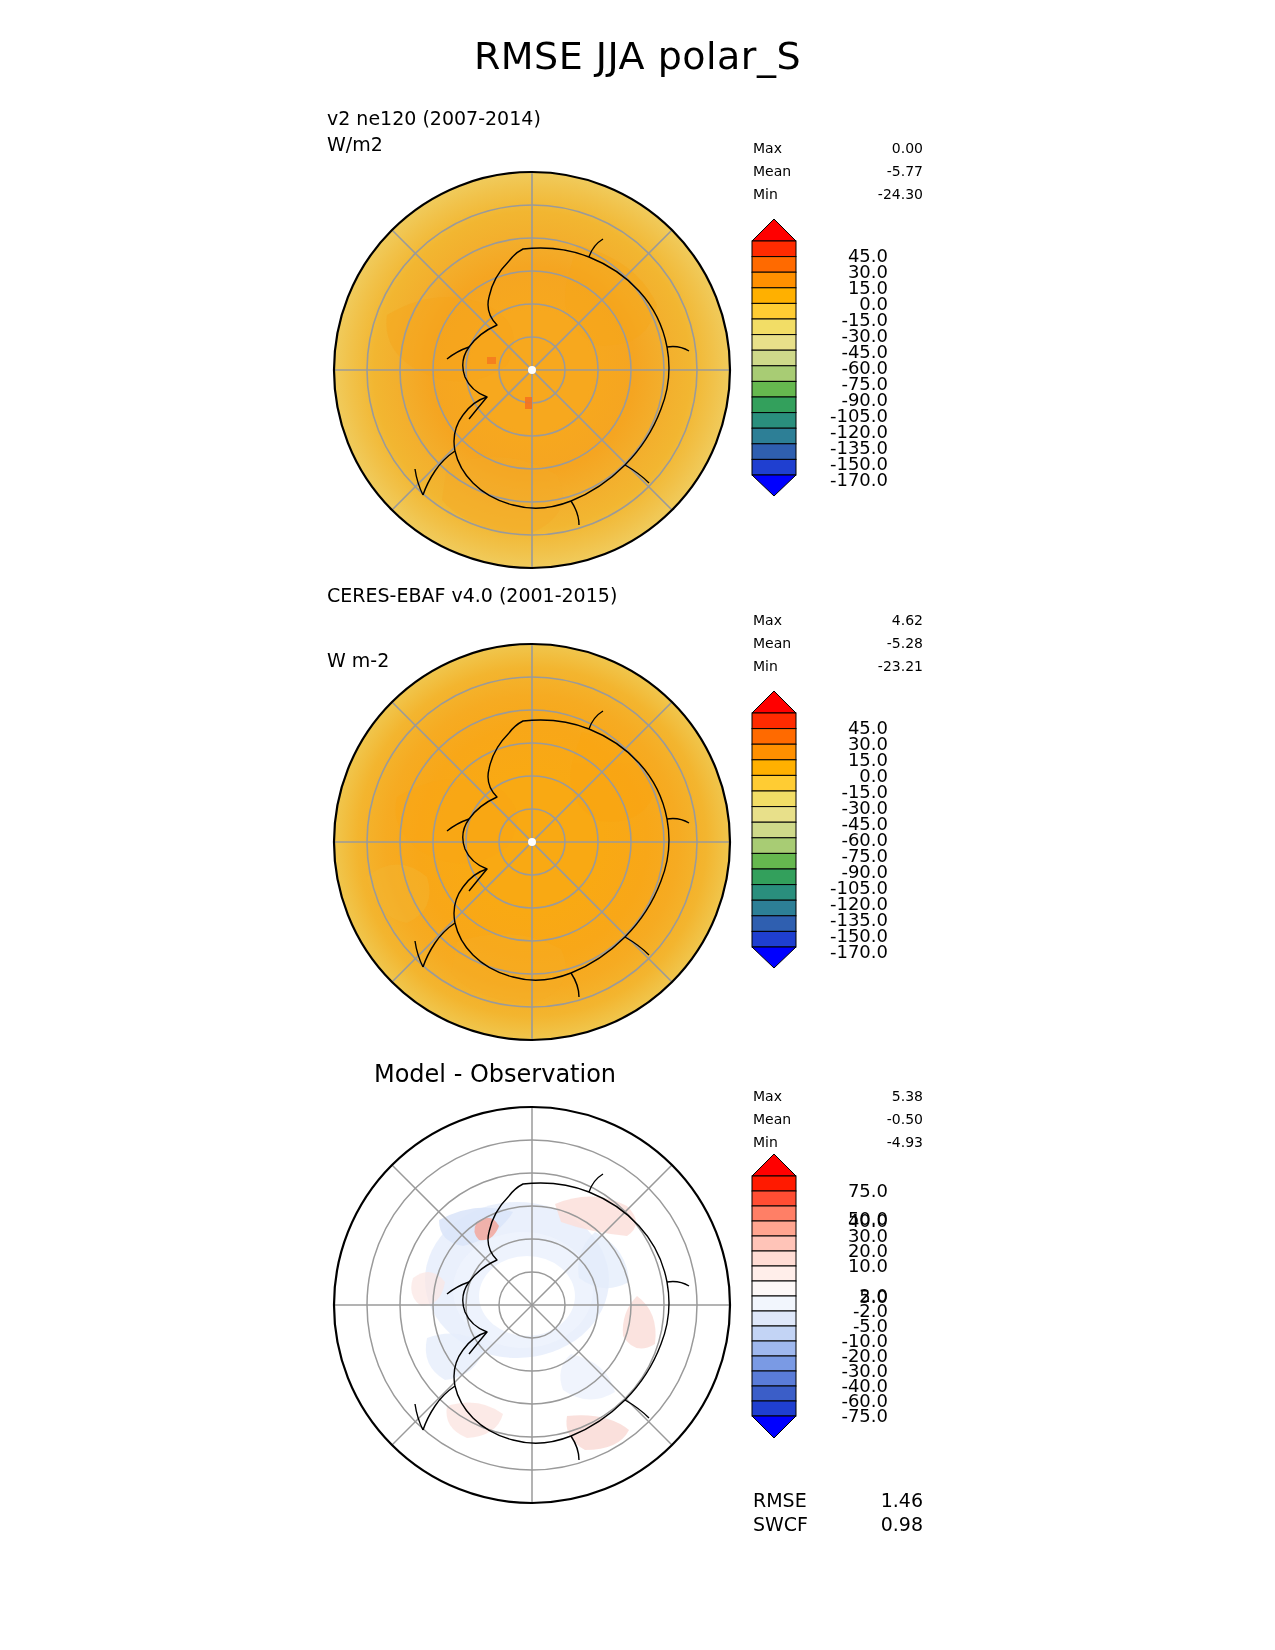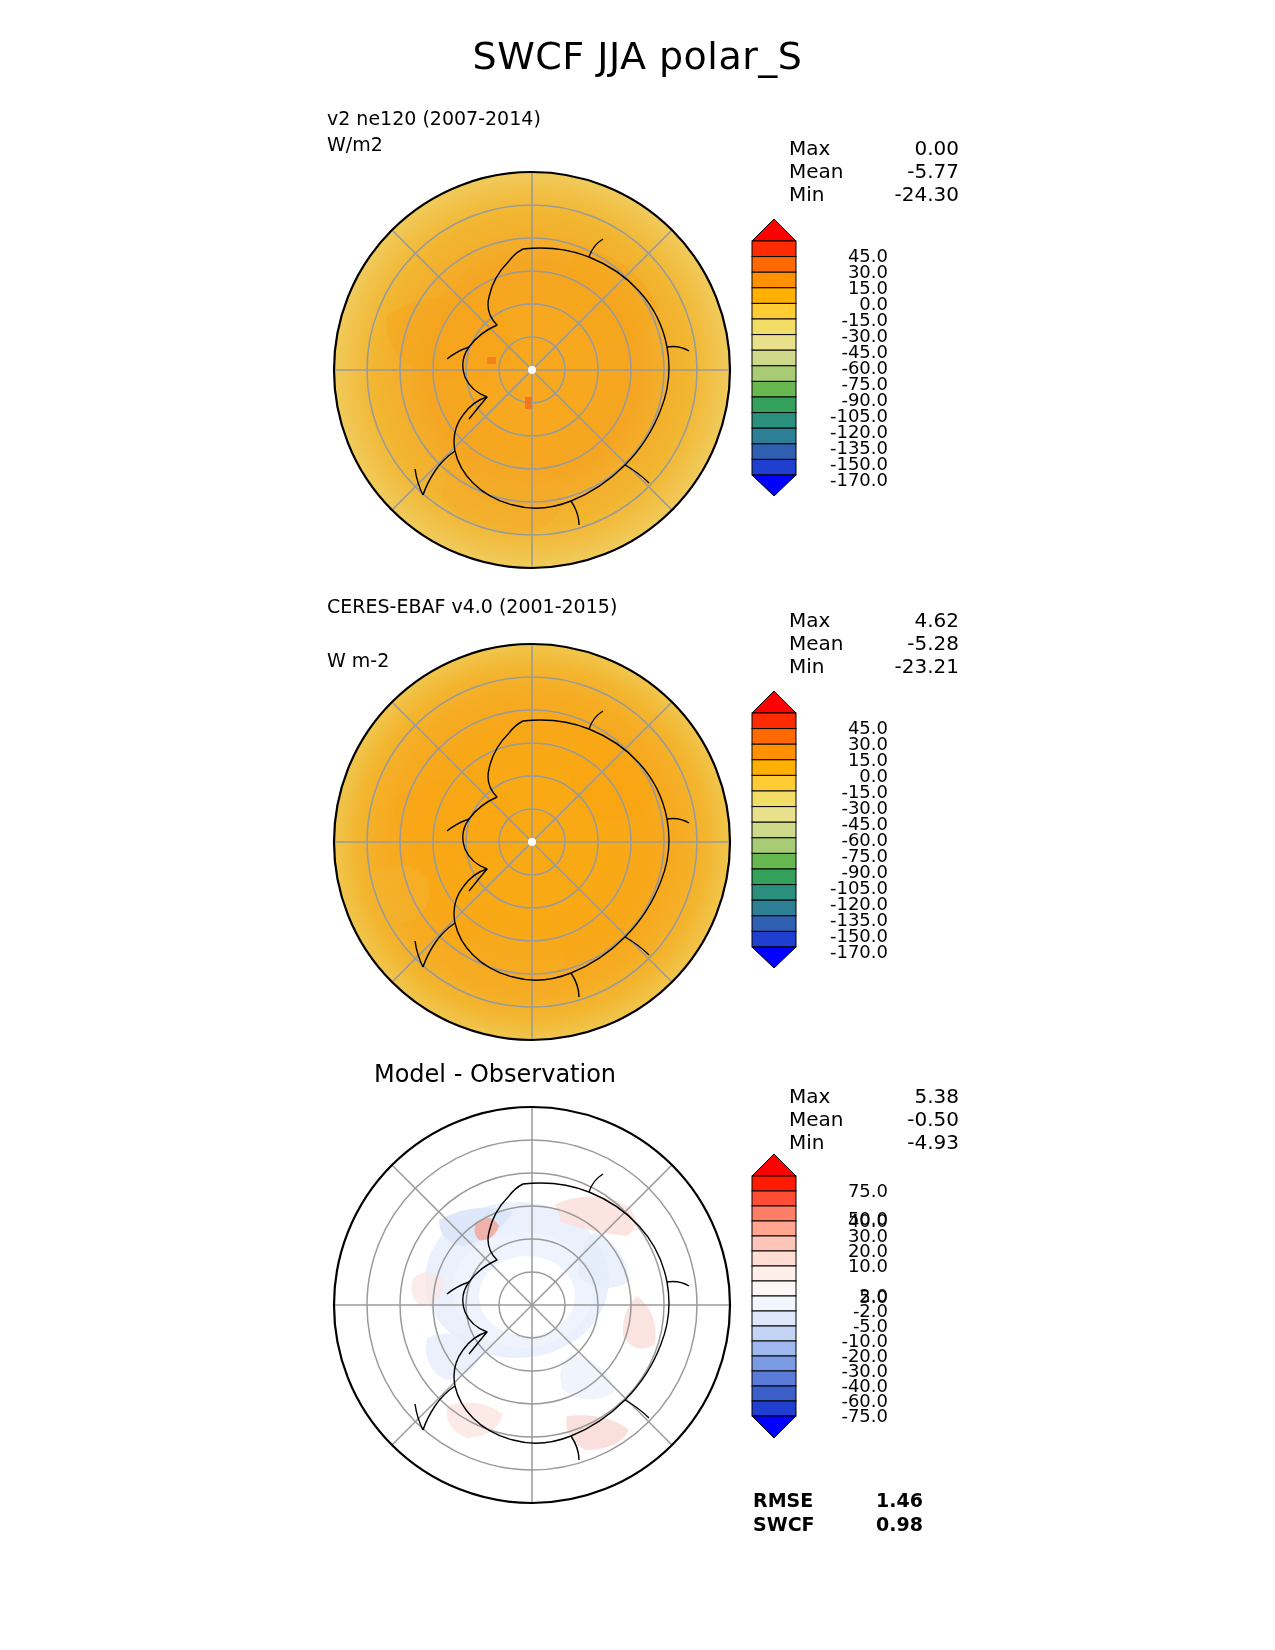--- a/index.html
+++ b/index.html
@@ -33,60 +33,59 @@
   .panel-2 { top: 572px; }
   .panel-3 { top: 1055px; }
 
   .panel-title {
     position: absolute;
     font-size: 19px;
     white-space: pre;
   }
   .panel-title.p1 { left: 327px; top: 7px; }
   .panel-title.p1b { left: 327px; top: 33px; }
-  .panel-title.p2 { left: 327px; top: 23px; }
+  .panel-title.p2 { left: 327px; top: 12px; }
   .panel-title.p2b { left: 327px; top: 33px; margin-top: 44px; }
   .panel-title.p3 {
     left: 260px; top: 5px; width: 470px;
     text-align: center; font-size: 24px;
   }
 
   
   .map-wrap {
     position: absolute;
     left: 327px;
   }
   .map-wrap.m1 { top: 65px; }
   .map-wrap.m2 { top: 65px; }
   .map-wrap.m3 { top: 45px; }
 
   .map-svg { display: block; }
 
   
   .stats {
     position: absolute;
-    font-size: 20px;
+    font-size: 14px;
     line-height: 23px;
-    margin-left: 36px;
   }
   .stats .row { position: relative; height: 23px; width: 170px; }
   .stats .lab { position: absolute; left: 0; }
   .stats .val { position: absolute; right: 0; }
   .stats-1 { left: 753px; top: 37px; }
   .stats-2 { left: 753px; top: 37px; }
   .stats-3 { left: 753px; top: 30px; }
 
   .footer-stats {
     position: absolute;
     left: 753px;
     top: 1488px;
     font-size: 19px;
     line-height: 24px;
   }
-  .footer-stats .row { position: relative; height: 24px; width: 170px; font-weight: bold; }
+  .footer-stats .row { position: relative; height: 24px; width: 170px; }
   .footer-stats .lab { position: absolute; left: 0; }
   .footer-stats .val { position: absolute; right: 0; text-align: center; }
 
   
   .cbar {
     position: absolute;
   }
   .cbar-1 { left: 748px; top: 115px; }
   .cbar-2 { left: 748px; top: 585px; }
   .cbar-3 { left: 748px; top: 95px; }
@@ -100,21 +99,21 @@
     position: absolute;
     left: 0;
     white-space: pre;
     text-align: right;
     width: 78px;
   }
 </style>
 </head>
 <body>
 
-<div class="page-title">SWCF JJA polar_S</div>
+<div class="page-title">RMSE JJA polar_S</div>
 
 <div class="panel panel-1">
 
   <div class="panel-title p1">v2 ne120 (2007-2014)</div>
   <div class="panel-title p1b">W/m2</div>
 
   <div class="map-wrap m1">
     <svg class="map-svg" width="410" height="410" viewBox="0 0 410 410">
       <defs>
         <clipPath id="clipGlobe1">

